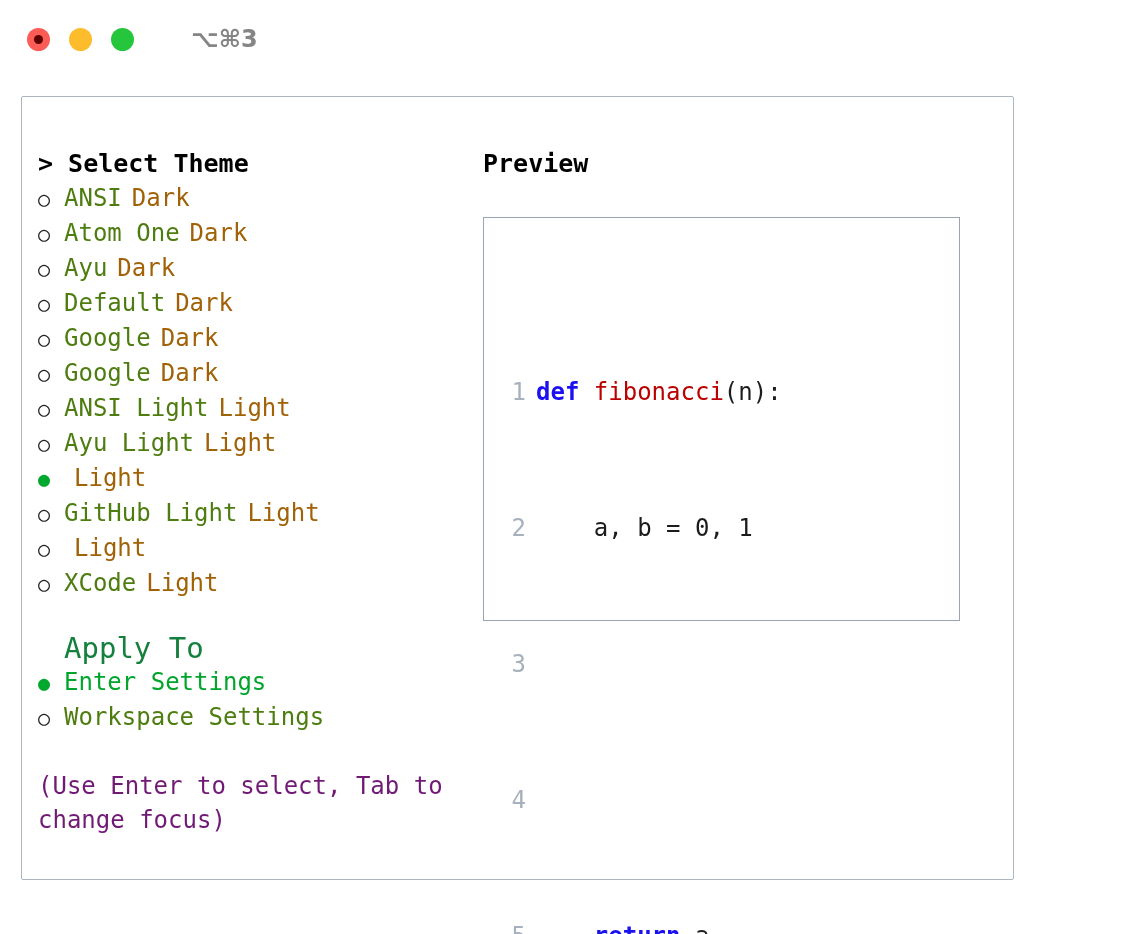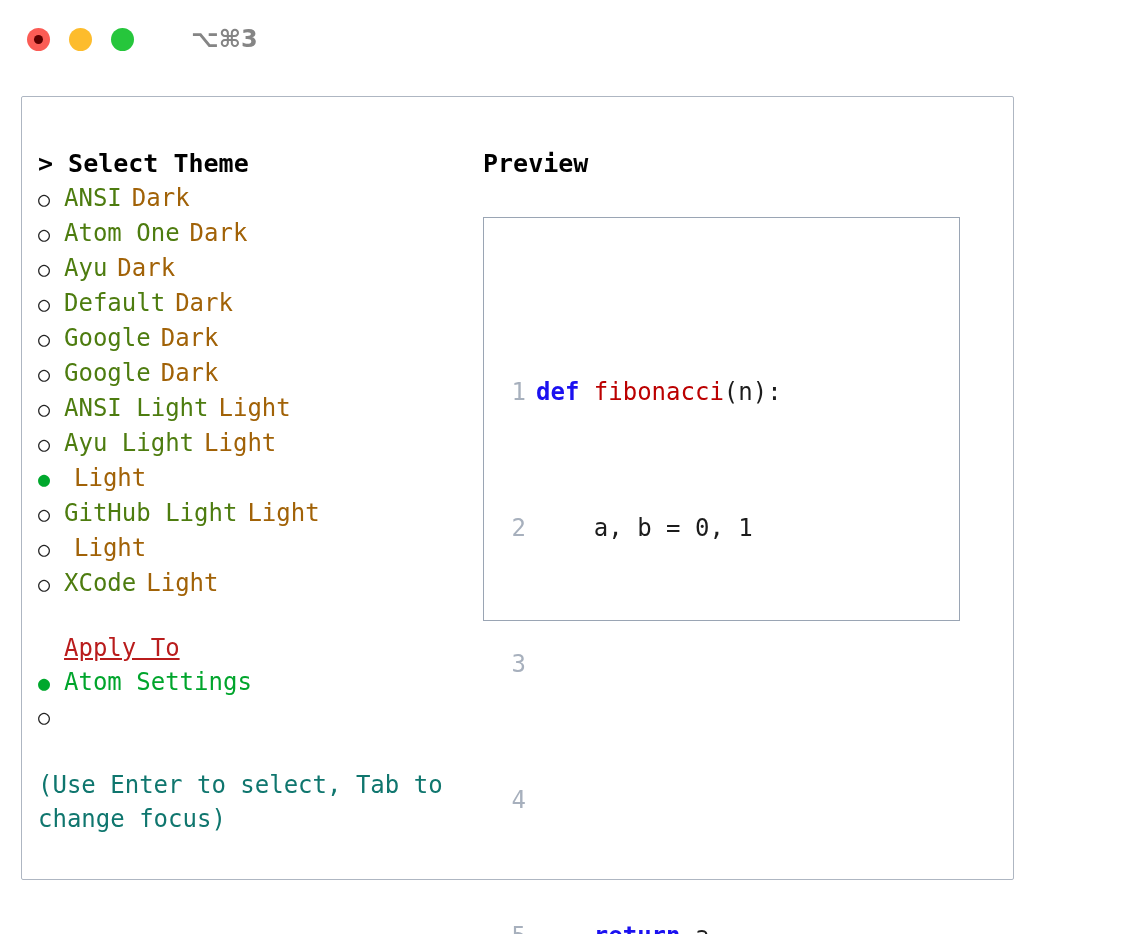--- a/index.html
+++ b/index.html
@@ -122,34 +122,33 @@
     font-size: 20px;
     color: #222222;
     line-height: 34px;
   }
   .opt.selected .bullet { color: #00a82d; }
   .opt-label { color: #4d7c0f; }
   .opt.selected .opt-label { color: #00a52c; }
   .opt-variant { color: #a16207; padding-left: 10px; }
 
   .group-title {
-    font-size: 24px;
-    color: #b91c1c;
+    font-size: 29px;
+    color: #15803d;
     line-height: 34px;
     padding-left: 26px;
     white-space: pre;
-    text-decoration: underline;
   }
 
   .spacer-sm { height: 30px; }
   .spacer-md { height: 34px; }
 
   .hint {
     font-size: 24px;
-    color: #0f766e;
+    color: #701a75;
     line-height: 34px;
     width: 420px;
   }
 
   
   .right-col {
     position: absolute;
     left: 461px;
     top: 50px;
     width: 480px;
@@ -292,24 +291,25 @@
 
         </div>
 
         <div class="spacer-sm"></div>
 
         <div class="group-title">Apply To</div>
 
         <div class="opt-list">
           <div class="opt selected">
             <span class="bullet">●</span>
-            <span class="opt-label">Atom Settings</span>
-          </div>
-          <div class="opt">
-            <span class="bullet">○</span>
+            <span class="opt-label">Enter Settings</span>
+          </div>
+          <div class="opt">
+            <span class="bullet">○</span>
+            <span class="opt-label">Workspace Settings</span>
           </div>
         </div>
 
         <div class="spacer-md"></div>
 
         <div class="hint">(Use Enter to select, Tab to change focus)</div>
 
       </div>
 
       <div class="right-col">

